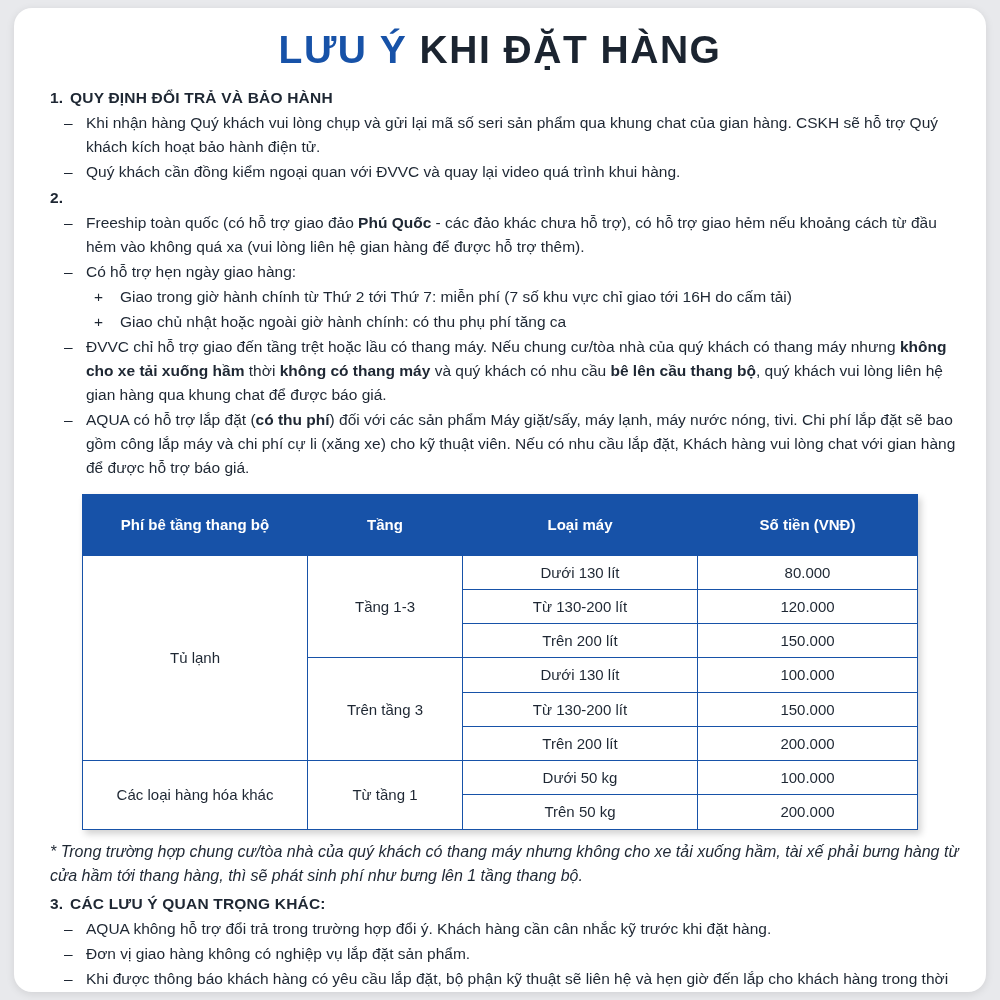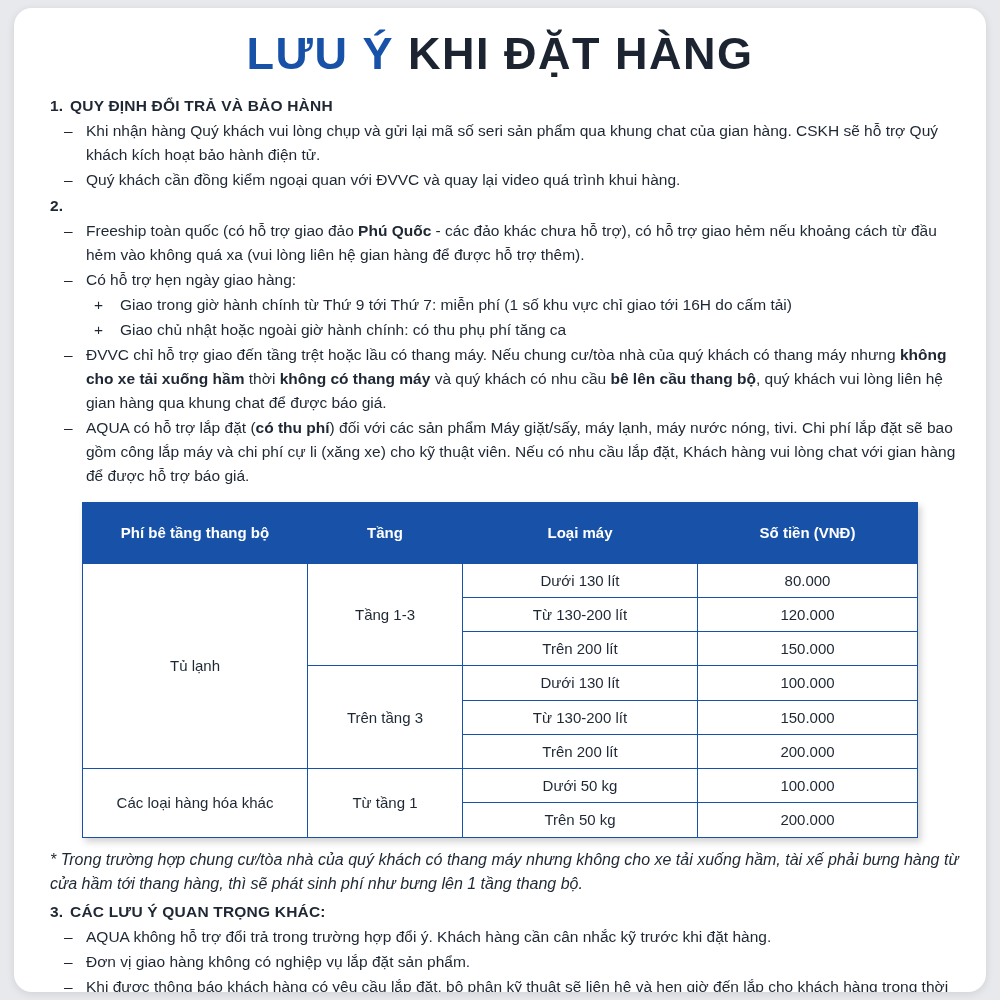--- a/index.html
+++ b/index.html
@@ -22,21 +22,21 @@
     height: 984px;
     background: #ffffff;
     border-radius: 18px;
     box-shadow: 0 2px 8px rgba(0,0,0,0.10);
     box-sizing: border-box;
     padding: 14px 20px 10px 20px;
     overflow: hidden;
   }
   .title {
     text-align: center;
-    font-size: 45px;
+    font-size: 39px;
     font-weight: bold;
     letter-spacing: 1.5px;
     color: #1b2430;
     margin: 6px 0 14px 0;
     white-space: nowrap;
   }
   .title .accent {
     color: #1752a8;
   }
   .content {
@@ -153,21 +153,21 @@
       <span class="mark">–</span>
       <span class="txt"><span>Freeship toàn quốc (có hỗ trợ giao đảo </span><b>Phú Quốc</b><span> - các đảo khác chưa hỗ trợ), có hỗ trợ giao hẻm nếu khoảng cách từ đầu hẻm vào không quá xa (vui lòng liên hệ gian hàng để được hỗ trợ thêm).</span></span>
     </div>
 
     <div class="dash-item">
       <span class="mark">–</span>
       <span class="txt">Có hỗ trợ hẹn ngày giao hàng:</span>
     </div>
     <div class="plus-item">
       <span class="mark">+</span>
-      <span class="txt">Giao trong giờ hành chính từ Thứ 9 tới Thứ 7: miễn phí (1 số khu vực chỉ giao tới 16H do cấm tải)</span>
+      <span class="txt">Giao trong giờ hành chính từ Thứ 2 tới Thứ 7: miễn phí (7 số khu vực chỉ giao tới 16H do cấm tải)</span>
     </div>
     <div class="plus-item">
       <span class="mark">+</span>
       <span class="txt">Giao chủ nhật hoặc ngoài giờ hành chính: có thu phụ phí tăng ca</span>
     </div>
 
     <div class="dash-item">
       <span class="mark">–</span>
       <span class="txt"><span>ĐVVC chỉ hỗ trợ giao đến tầng trệt hoặc lầu có thang máy. Nếu chung cư/tòa nhà của quý khách có thang máy nhưng </span><b>không cho xe tải xuống hầm</b><span> thời </span><b>không có thang máy</b><span> và quý khách có nhu cầu </span><b>bê lên cầu thang bộ</b><span>, quý khách vui lòng liên hệ gian hàng qua khung chat để được báo giá.</span></span>
     </div>

